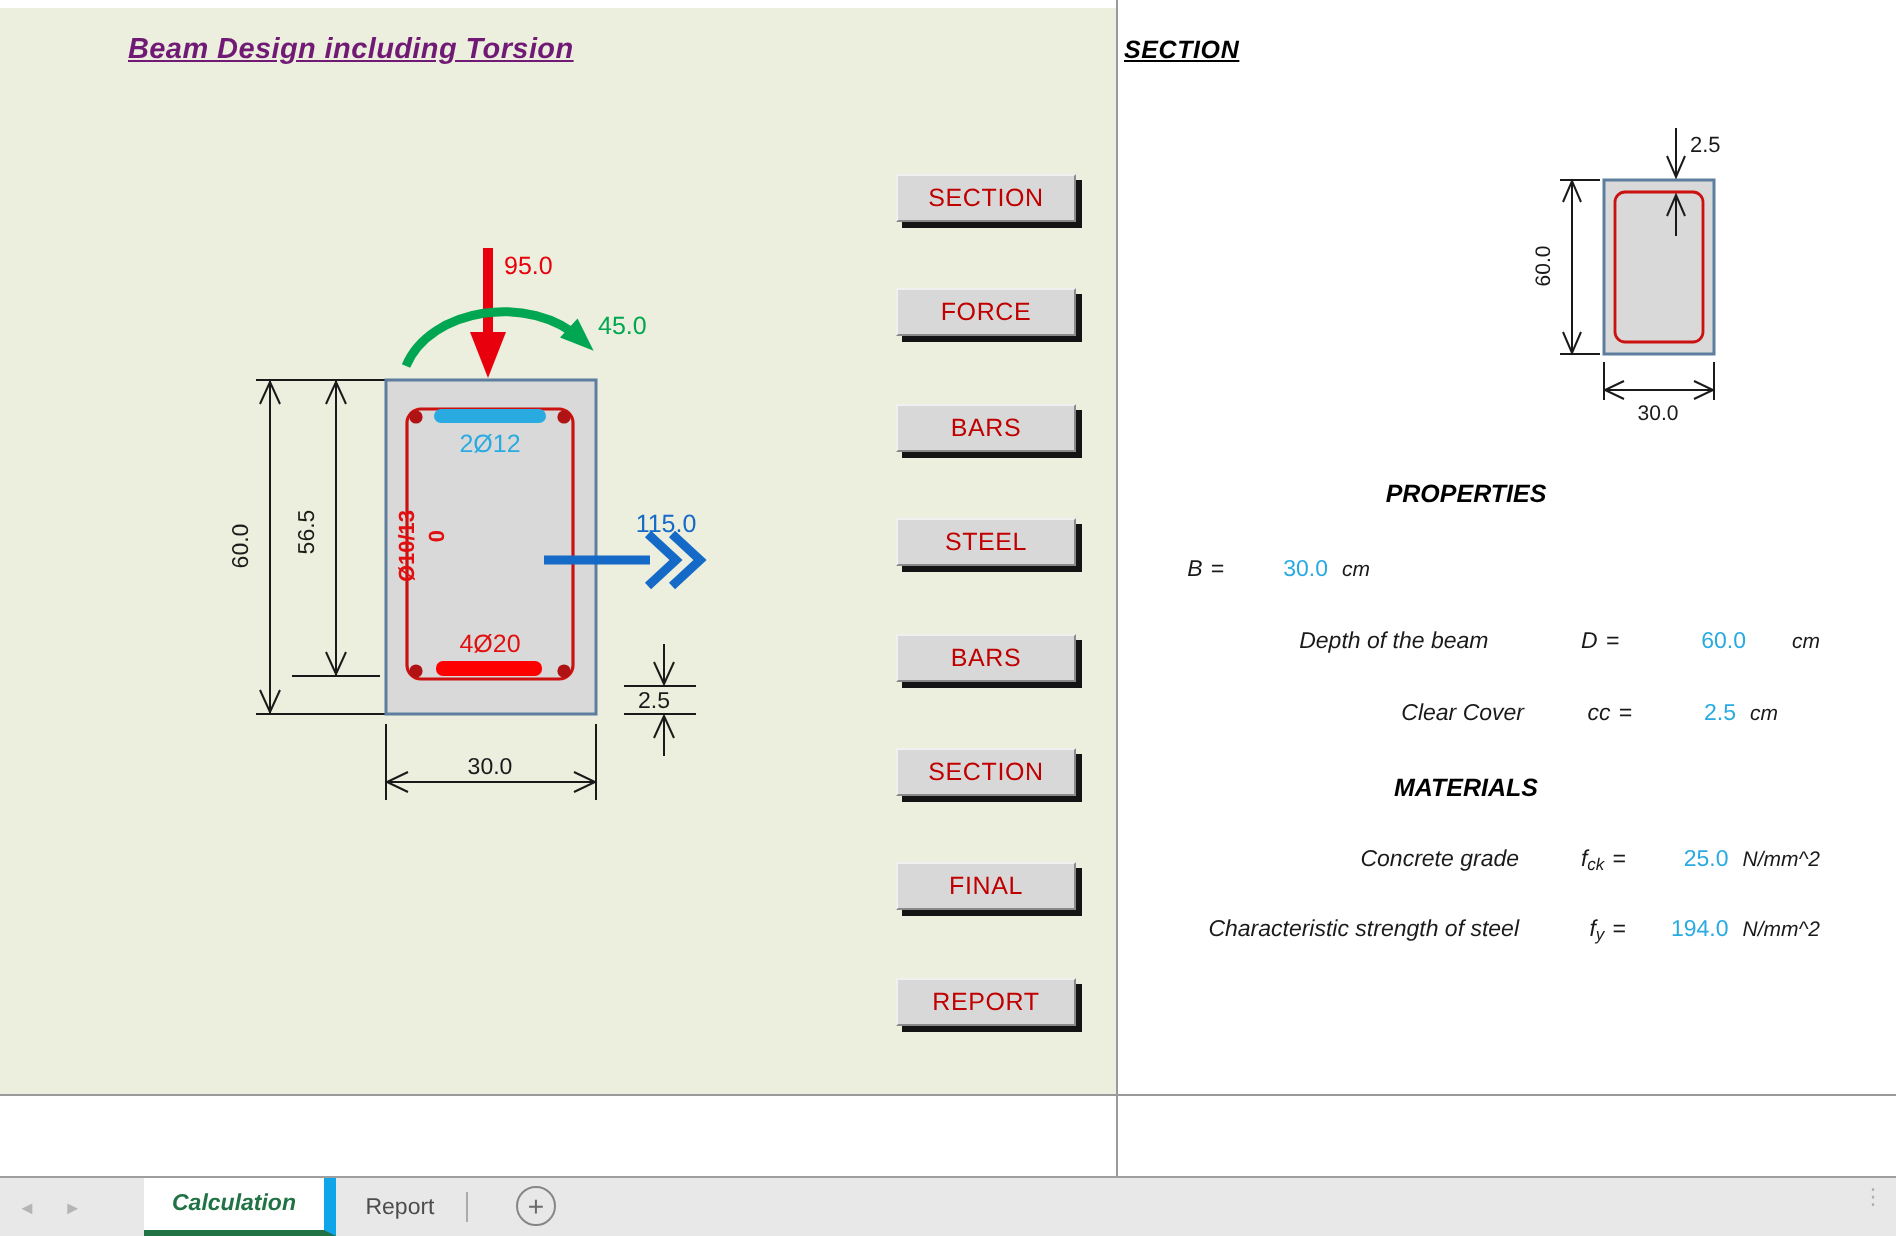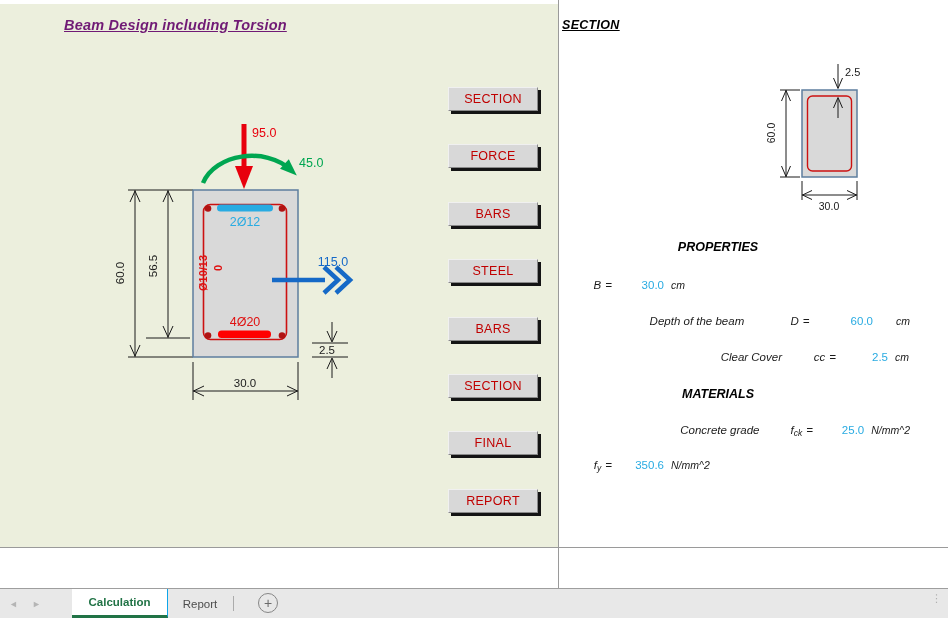--- a/index.html
+++ b/index.html
@@ -28,21 +28,21 @@
     display:flex;align-items:center;justify-content:center;cursor:pointer;
     font-family:"Liberation Sans",sans-serif;
   }
   
   .section-heading{
     left:562px;top:18px;font-size:12.5px;font-weight:bold;font-style:italic;
     text-decoration:underline;color:#000;letter-spacing:.3px;
   }
   .group-heading{
     left:560px;width:316px;text-align:center;font-size:12.5px;
-    font-weight:bold;font-style:italic;color:#000;
+    font-weight:bold;font-style:italic;color:#000;padding-left:15px;
   }
   .prop-row{
     left:558px;width:352px;display:flex;align-items:baseline;
     font-size:11.5px;font-style:italic;line-height:13px;
   }
   .r-label{width:204px;text-align:right;white-space:nowrap;}
   .r-sym{width:54px;text-align:right;white-space:nowrap;}
   .r-sym .sub{font-size:8.5px;position:relative;top:2px;}
   .r-sym .eq{margin-left:4px;font-style:italic;}
   .r-value{width:52px;text-align:right;font-style:normal;color:#29ABE2;}
@@ -50,21 +50,21 @@
   
   .tabbar{left:0;top:588px;width:948px;height:30px;background:#e8e8e8;border-top:1px solid #9e9e9e;box-sizing:border-box;}
   .nav-box{position:absolute;left:0;top:0;width:72px;height:29px;border-right:1px solid #8c8c8c;
     display:flex;align-items:center;color:#b5b5b5;font-size:9px;}
   .nav-box span{cursor:pointer;}
   .nav-prev{margin-left:9px;}
   .nav-next{margin-left:14px;}
   .tab{position:absolute;top:0;height:29px;display:flex;align-items:center;justify-content:center;
     font-size:11.5px;cursor:pointer;box-sizing:border-box;}
   .tab-active{left:72px;width:96px;background:#ffffff;color:#217346;font-weight:bold;
-    border-bottom:3px solid #217346;border-right:1px solid #0ea5e9;}
+    border-bottom:3px solid #217346;border-right:6px solid #0ea5e9;font-style:italic;}
   .tab-plain{left:169px;width:62px;color:#4d4d4d;}
   .tab-sep{position:absolute;left:233px;top:7px;width:1px;height:15px;background:#ababab;}
   .add-sheet{position:absolute;left:258px;top:4px;width:20px;height:20px;border:1px solid #868686;
     border-radius:50%;box-sizing:border-box;display:flex;align-items:center;justify-content:center;
     color:#6b6b6b;font-size:14px;line-height:1;cursor:pointer;background:transparent;}
   .grip{position:absolute;left:931px;top:592px;color:#b0b0b0;font-size:11px;letter-spacing:0;}
   svg text{font-family:"Liberation Sans",sans-serif;}
 </style>
 </head>
 <body>
@@ -201,38 +201,39 @@
   <span class="r-sym"><span>B</span><span class="sub"></span><span class="eq">=</span></span>
   <span class="r-value">30.0</span>
   <span class="r-unit">cm</span>
 </div>
 <div class="abs prop-row" style="top:315px;gap:16px;">
   <span class="r-label">Depth of the beam</span>
   <span class="r-sym"><span>D</span><span class="sub"></span><span class="eq">=</span></span>
   <span class="r-value">60.0</span>
   <span class="r-unit">cm</span>
 </div>
-<div class="abs prop-row" style="top:351px;margin-left:20px;">
+<div class="abs prop-row" style="top:351px;">
   <span class="r-label">Clear Cover</span>
   <span class="r-sym"><span>cc</span><span class="sub"></span><span class="eq">=</span></span>
   <span class="r-value">2.5</span>
   <span class="r-unit">cm</span>
 </div>
 
 <div class="abs group-heading" style="top:387px;">MATERIALS</div>
 
 <div class="abs prop-row" style="top:424px;">
   <span class="r-label">Concrete grade</span>
   <span class="r-sym"><span>f</span><span class="sub">ck</span><span class="eq">=</span></span>
   <span class="r-value">25.0</span>
   <span class="r-unit">N/mm^2</span>
 </div>
 <div class="abs prop-row" style="top:459px;">
+  <span class="r-label">Characteristic strength of steel</span>
   <span class="r-sym"><span>f</span><span class="sub">y</span><span class="eq">=</span></span>
-  <span class="r-value">350.6</span>
+  <span class="r-value">194.0</span>
   <span class="r-unit">N/mm^2</span>
 </div>
 
 <div class="abs tabbar">
   <div class="nav-box">
     <span class="nav-prev">◄</span>
     <span class="nav-next">►</span>
   </div>
   <div class="tab tab-active">Calculation</div>
   <div class="tab tab-plain">Report</div>

